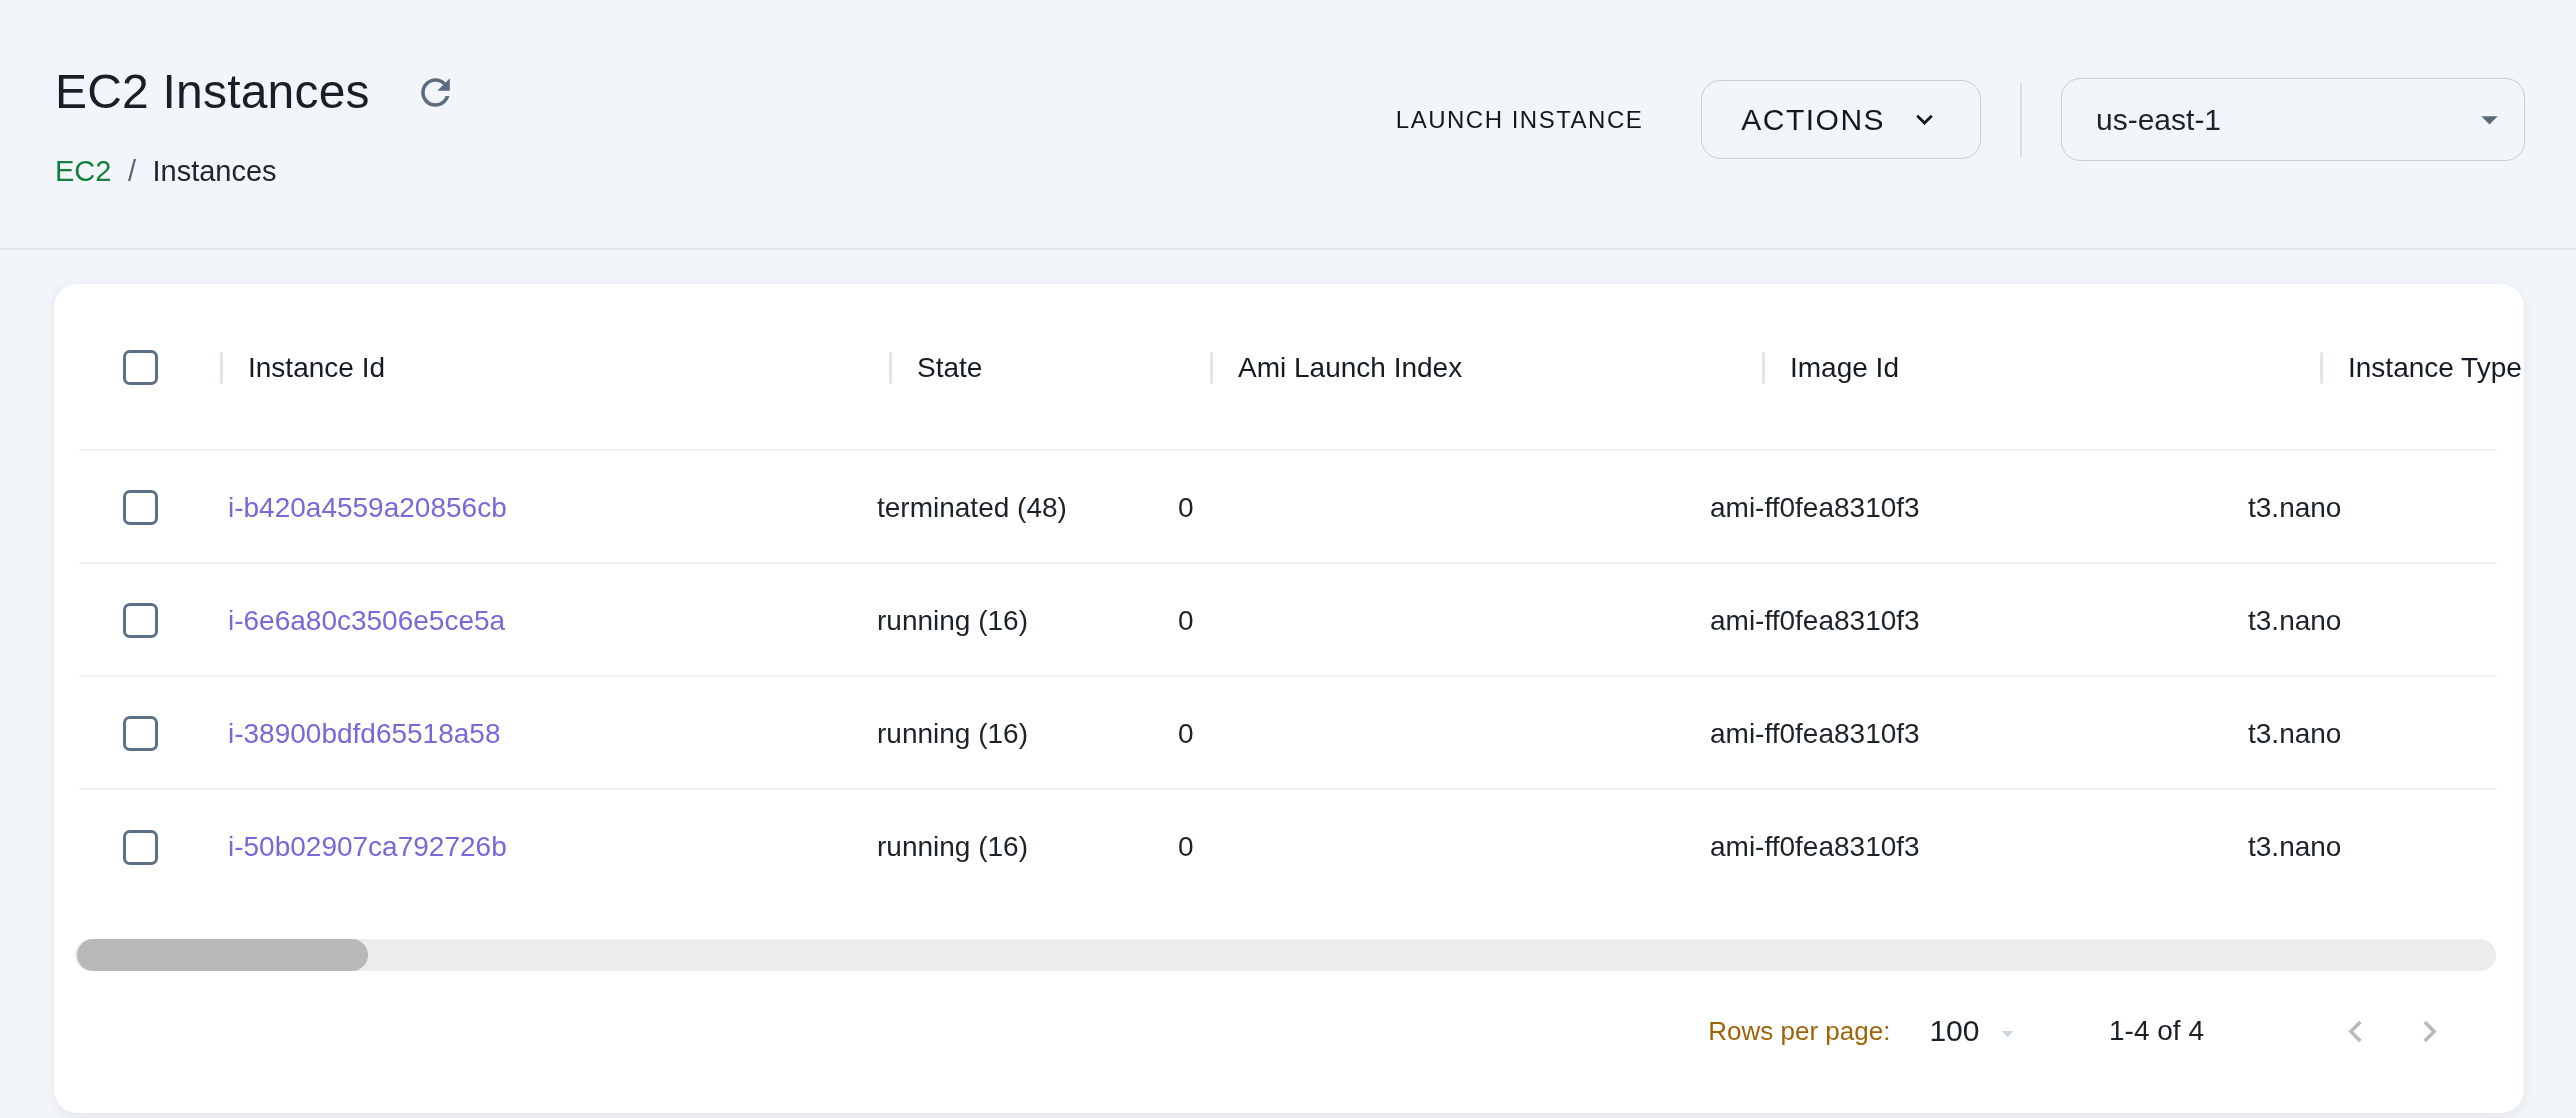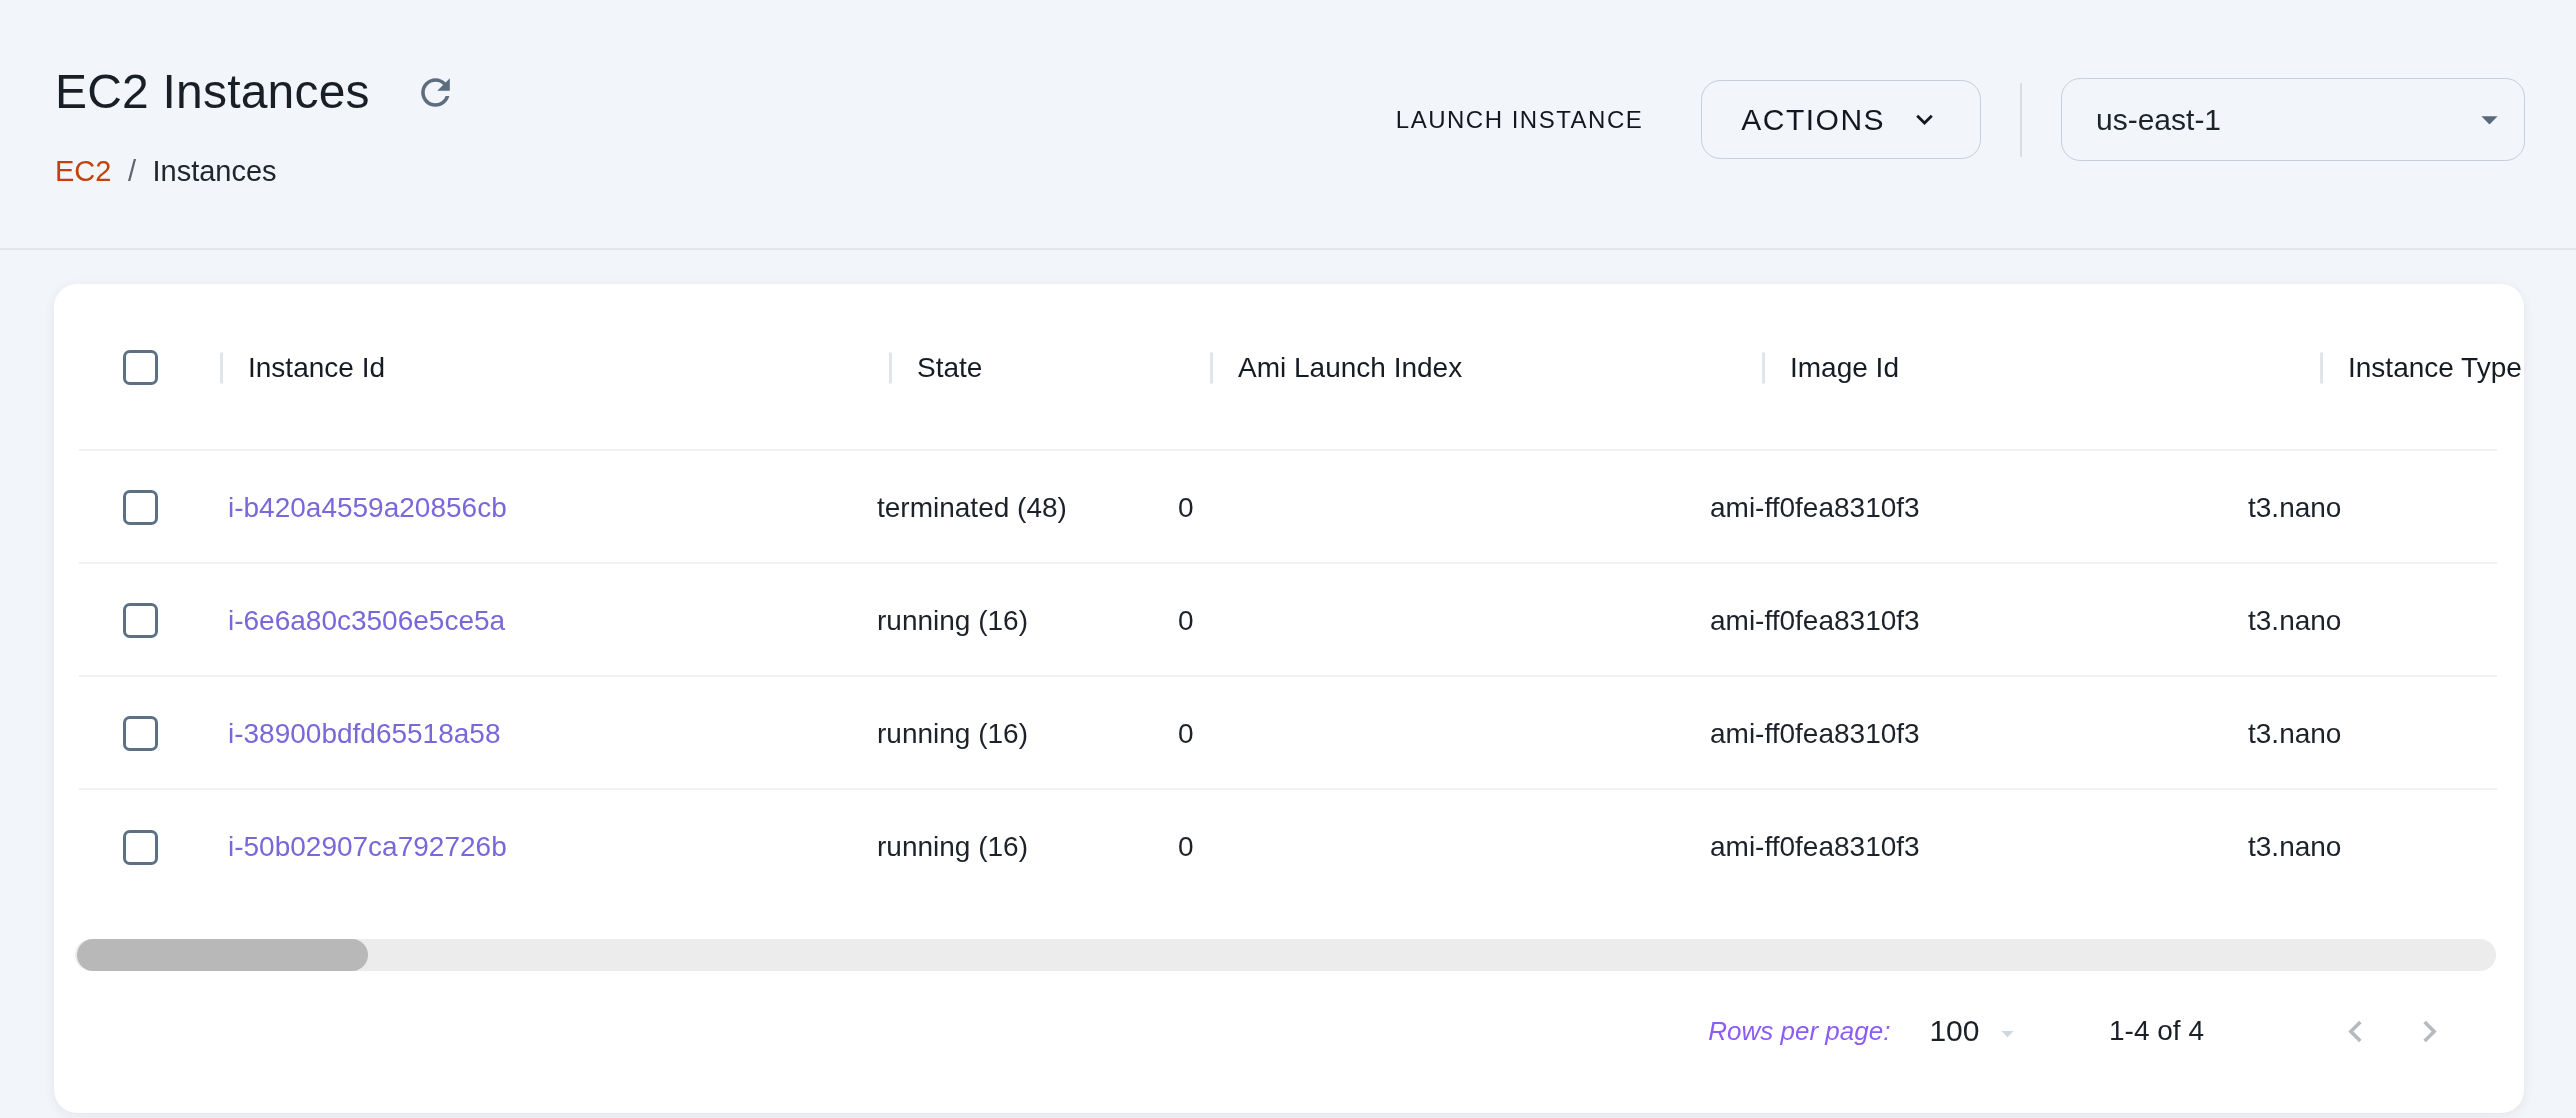--- a/index.html
+++ b/index.html
@@ -11,21 +11,21 @@
     overflow:hidden;
     position:relative;
   }
 
   
   .page-header { position:absolute; top:0; left:0; width:2576px; height:314px; }
   .title-row { position:absolute; top:68px; left:55px; display:flex; align-items:center; gap:43px; }
   h1.page-title { font-size:48px; font-weight:400; color:#191f27; letter-spacing:0.2px; line-height:1; }
   .refresh-btn { width:45px; height:45px; border:none; background:transparent; cursor:pointer; display:flex; align-items:center; justify-content:center; }
   .breadcrumb { position:absolute; top:155px; left:55px; display:flex; align-items:center; gap:16.5px; font-size:29px; }
-  .breadcrumb a { color:#c2410c; text-decoration:none; cursor:pointer; }
+  .breadcrumb a { color:#15803d; text-decoration:none; cursor:pointer; }
   .breadcrumb .sep { color:#5d6570; }
   .breadcrumb .current { color:#20262e; }
 
   .toolbar { position:absolute; top:80px; right:51px; height:79px; display:flex; align-items:center; }
   .text-btn {
     background:transparent; border:none; cursor:pointer;
     font-family:inherit; font-size:24px; font-weight:500; letter-spacing:1.5px; color:#14181e;
     margin-right:58px; line-height:1;
   }
   .outline-btn {
@@ -85,21 +85,21 @@
   .hscroll-thumb {
     position:absolute; top:0; left:1.9px; width:291px; height:32px;
     background:#b8b8b8; border-radius:16.5px; cursor:grab;
   }
 
   
   .pagination {
     position:absolute; top:724px; right:72px; height:46px;
     display:flex; align-items:center;
   }
-  .pag-label { font-size:26px; color:#8b5cf6; margin-right:39px;font-style:italic; }
+  .pag-label { font-size:26px; color:#a16207; margin-right:39px; }
   .pag-select { display:flex; align-items:end; gap:13.6px; cursor:pointer; margin-right:87px; }
   .pag-select .value { font-size:30px; color:#1a2028; line-height:1; }
   .pag-range { font-size:28px; color:#1a2028; margin-right:100px; }
   .pag-nav-btn {
     width:45px; height:45px; border:none; background:transparent; display:flex;
     align-items:center; justify-content:center; cursor:default; margin-left:29px;
   }
 </style>
 </head>
 <body>

